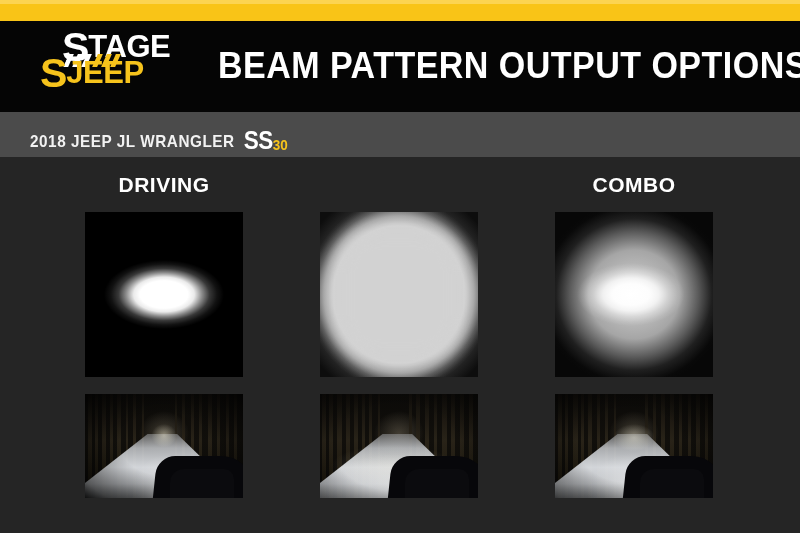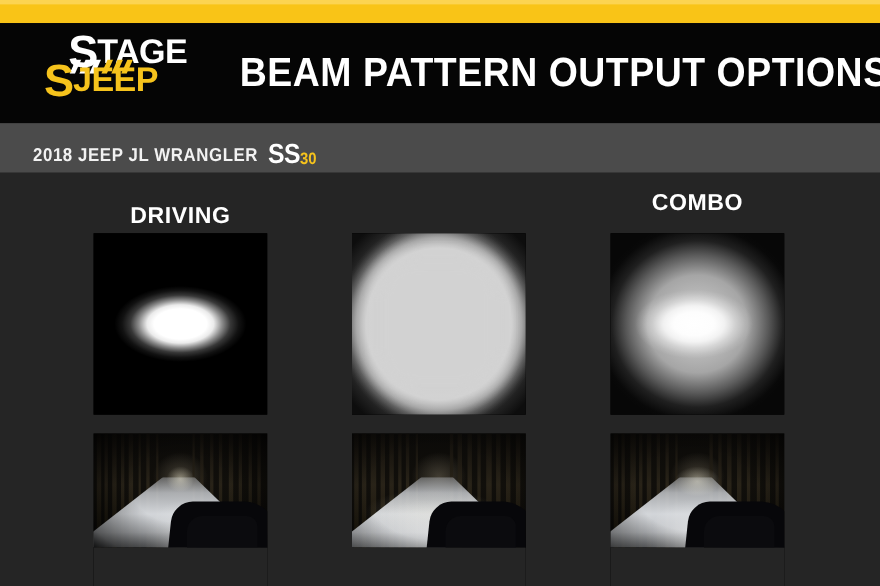--- a/index.html
+++ b/index.html
@@ -155,21 +155,21 @@
     position: absolute;
     top: 174px;
     color: #ffffff;
     font-family: "Liberation Sans", sans-serif;
     font-weight: bold;
     font-size: 21px;
     letter-spacing: 0.5px;
     text-align: center;
     line-height: 1;
   }
-  .col-label.c0 { left: 85px;  width: 158px; margin-top: 12px; }
+  .col-label.c0 { left: 85px;  width: 158px; }
   .col-label.c1 { left: 320px; width: 158px; }
   .col-label.c2 { left: 555px; width: 158px; }
 
   
   .beam {
     position: absolute;
     top: 212px;
     width: 158px; height: 165px;
     background: #000000;
     overflow: hidden;

